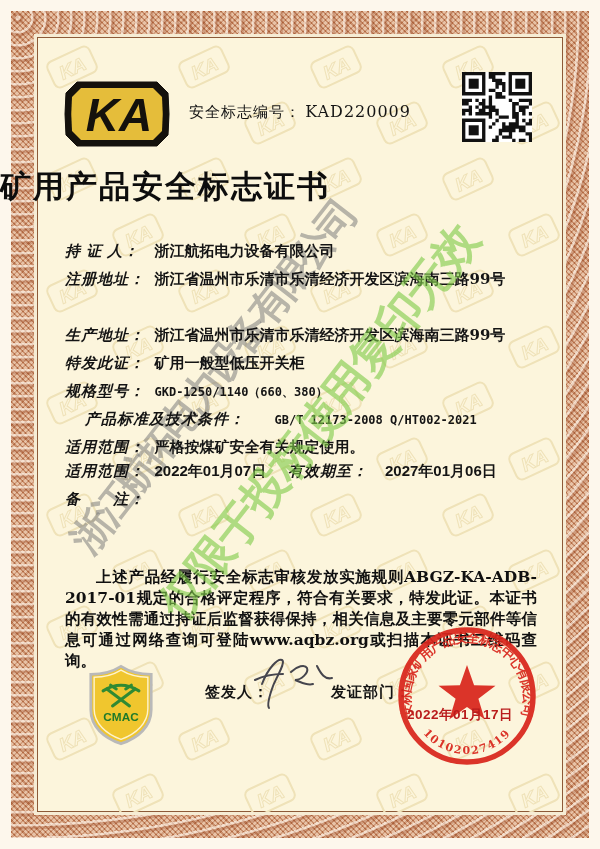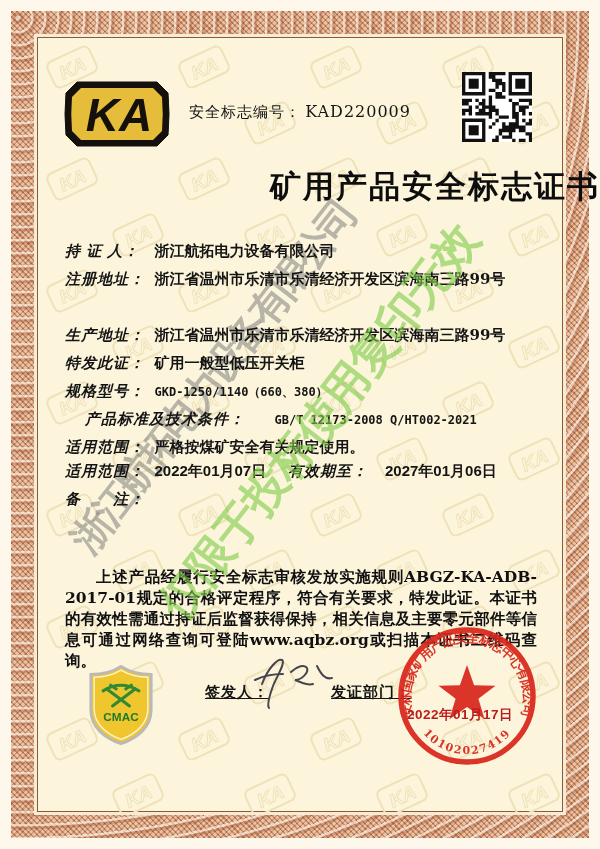--- a/index.html
+++ b/index.html
@@ -14,37 +14,37 @@
          box-shadow:0 0 0 3px #f6ecd4;}
   .tilelayer{position:absolute;left:39px;top:39px;z-index:1;pointer-events:none;}
   .abs{position:absolute;}
   .z3{z-index:3;}
   
   .ka-logo{left:62px;top:78px;width:110px;height:72px;}
   .mark-line{left:0;top:102px;width:600px;text-align:center;font-size:15px;z-index:3;}
   .mark-label{font-family:"DejaVu Serif",serif;font-weight:500;letter-spacing:1px;text-align:center;}
   .mark-value{font-family:"DejaVu Serif",serif;font-size:16px;letter-spacing:1px;}
   .qr{left:462px;top:72px;width:70px;height:70px;z-index:3;}
-  .title{left:0;top:166px;width:600px;text-align:right;font-family:"DejaVu Serif",serif;
+  .title{left:0;top:166px;width:600px;text-align:left;font-family:"DejaVu Serif",serif;
          font-weight:900;font-size:31px;letter-spacing:2px;color:#0d0d0d;z-index:3;}
   
   .row{left:65px;width:495px;white-space:nowrap;z-index:3;}
   .fl{font-weight:bold;font-size:15px;letter-spacing:1px;display:inline-block;min-width:85px;vertical-align:top;font-style:italic;}
   .fl-wide{min-width:0;margin-right:25px;margin-left:20px;}
   .fv{font-size:15px;font-weight:600;font-family:"DejaVu Serif",serif;}
   .fv-num{font-family:"DejaVu Sans Mono",monospace;font-weight:bold;font-size:12px;letter-spacing:0;}
   .pairlabel2{position:absolute;left:223px;}
   .pairvalue2{position:absolute;left:320px;}
   .daterow .fv{font-weight:bold;font-family:"Liberation Sans",sans-serif;}
   
   .statement{left:65px;top:566px;width:472px;font-family:"DejaVu Serif",serif;font-weight:700;
              font-size:15.5px;line-height:21px;text-indent:2em;text-align:justify;color:#101010;z-index:3;}
   
   .cmac{left:88px;top:664px;width:66px;height:82px;z-index:3;}
-  .signrow-label{font-weight:bold;font-size:15px;letter-spacing:1px;z-index:3;text-decoration:underline;}
+  .signrow-label{font-weight:bold;font-size:15px;letter-spacing:1px;z-index:3;}
   .signer{left:205px;top:683px;}
   .dept{left:331px;top:683px;}
   .signature{left:246px;top:650px;width:92px;height:62px;z-index:4;}
   .seal{left:392px;top:620px;width:150px;height:154px;z-index:7;opacity:.93;}
   .seal-date{left:407px;top:706px;font-size:13.5px;font-weight:bold;color:#b91c1c;z-index:8;letter-spacing:.5px;}
   
   .wm{pointer-events:none;white-space:nowrap;font-family:"DejaVu Serif",serif;font-weight:bold;}
   .wm-gray{left:80px;top:520px;z-index:2;font-size:40px;letter-spacing:-4px;color:rgba(125,125,125,.55);
            transform:rotate(-52deg);transform-origin:0 50%;}
   .wm-green{left:170px;top:582px;z-index:6;font-size:46px;letter-spacing:-2px;color:rgba(128,204,72,.62);

